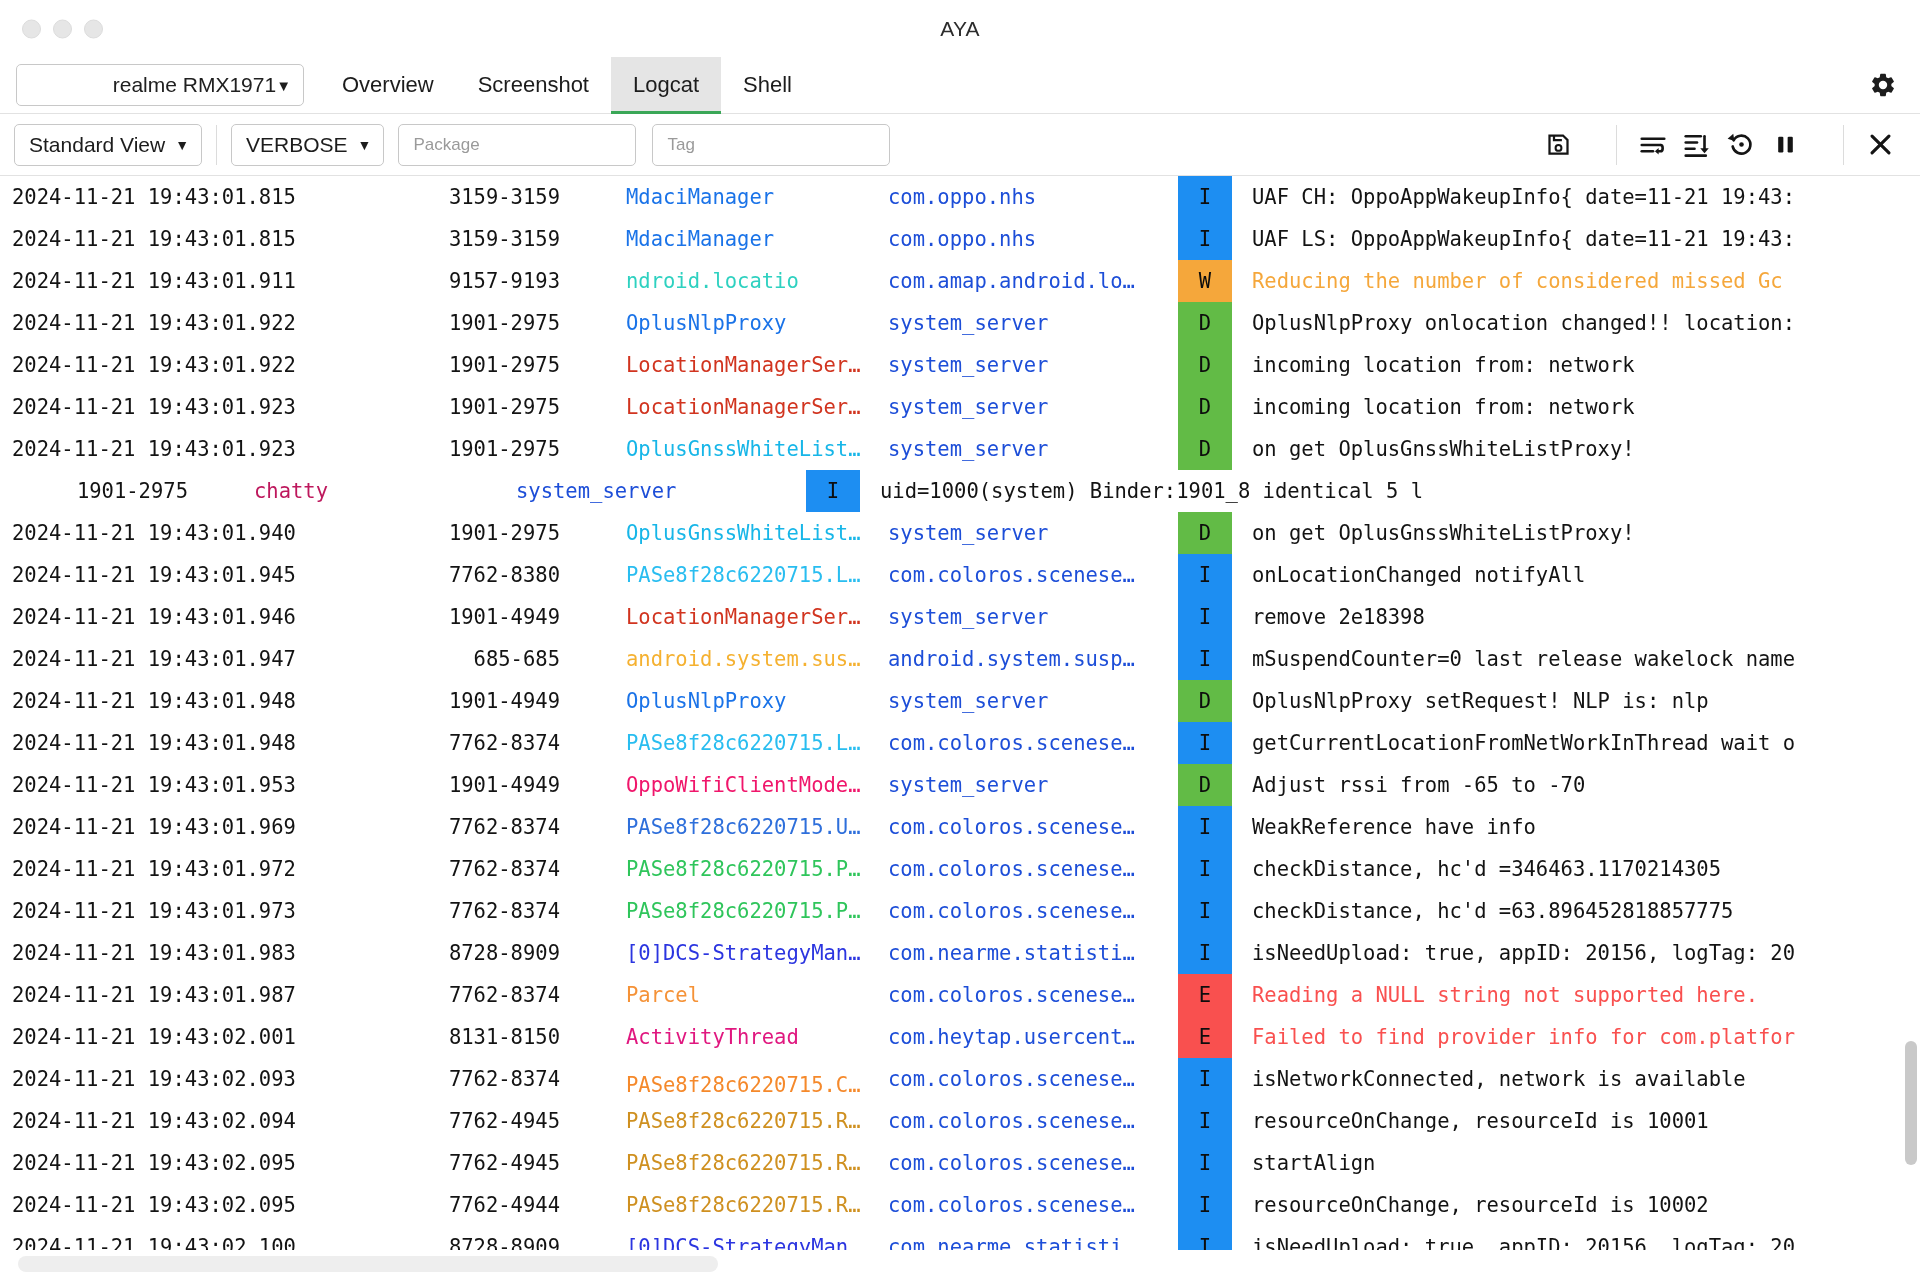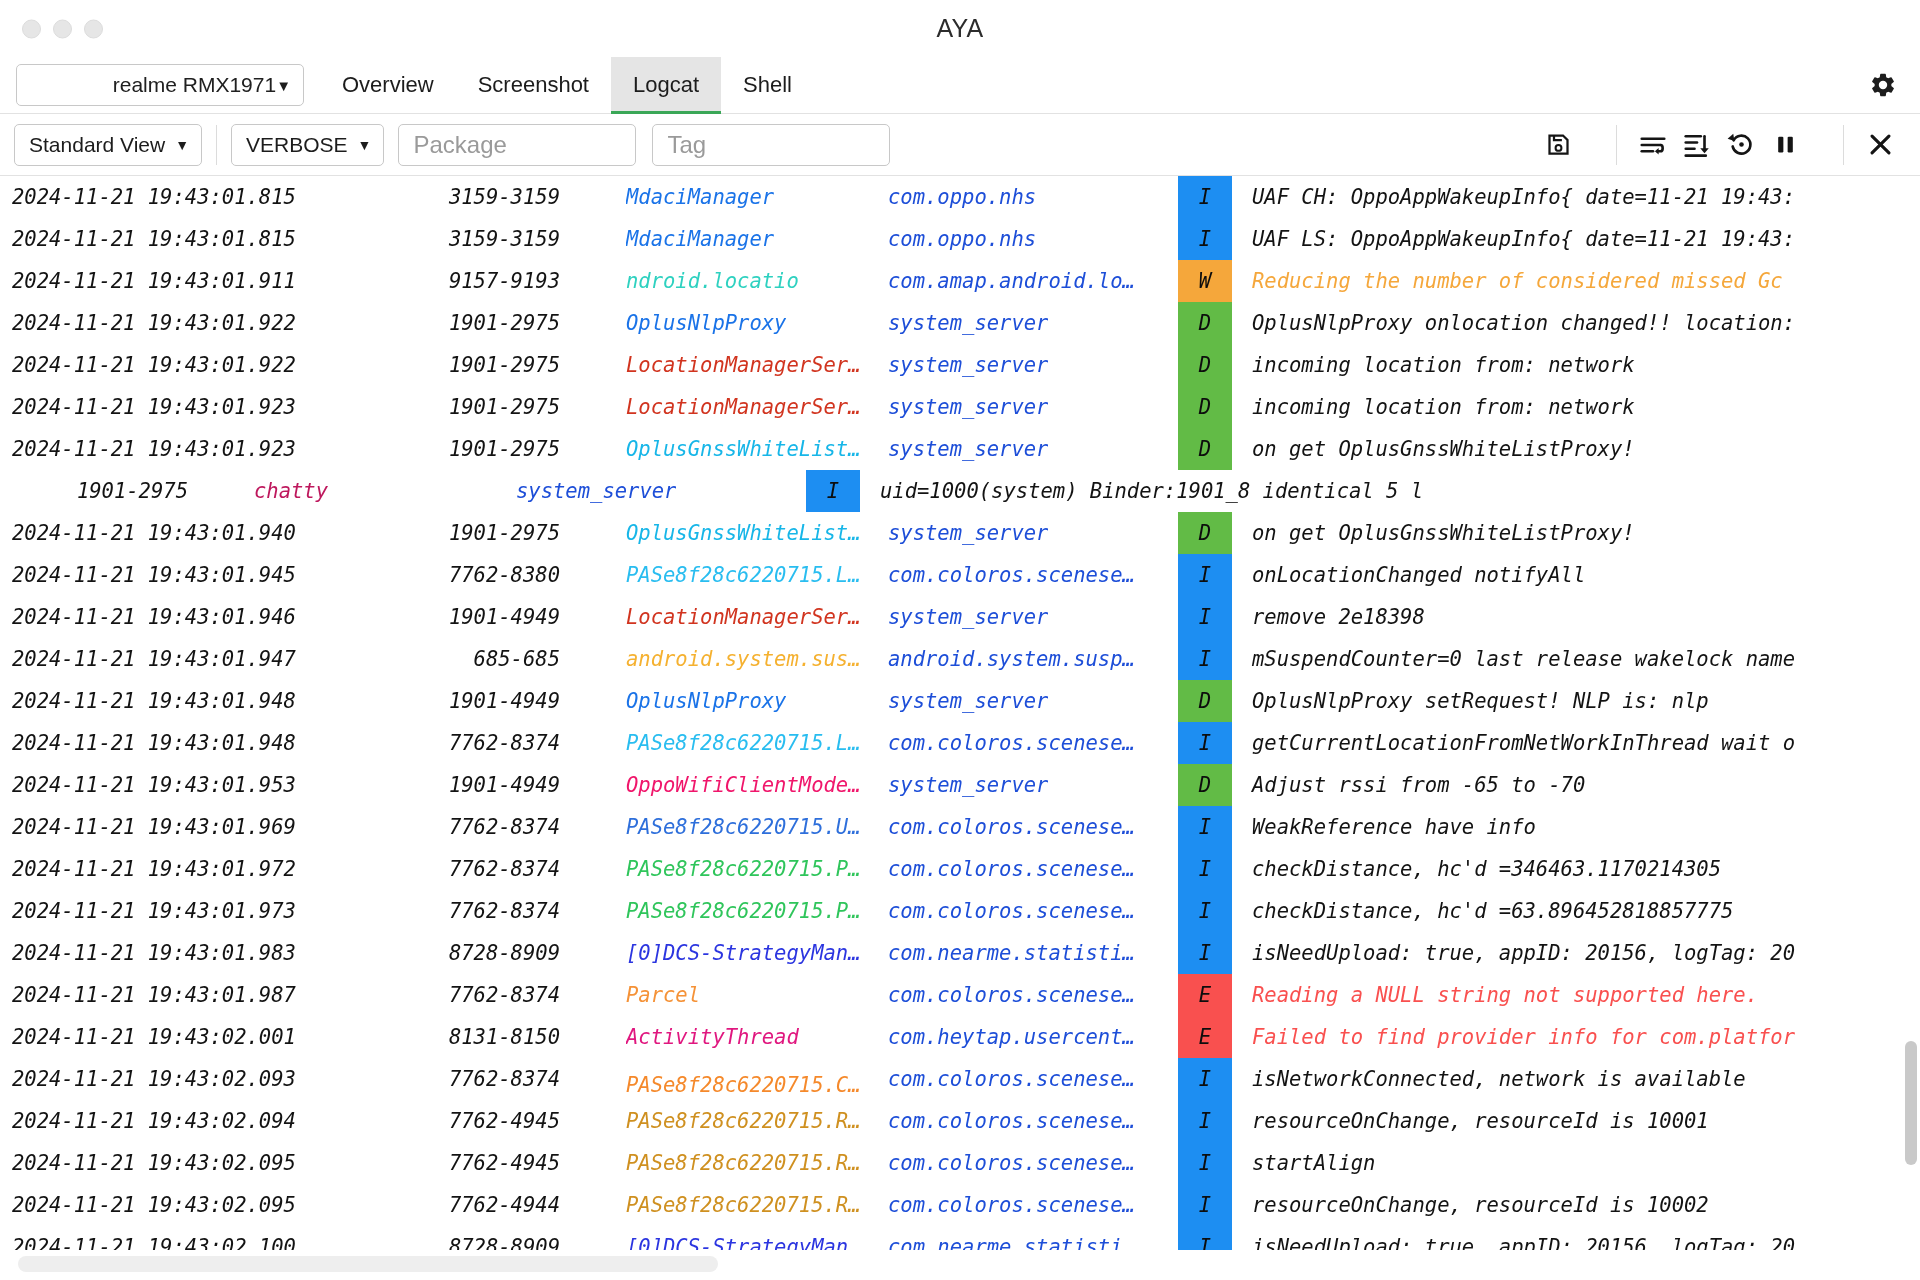--- a/index.html
+++ b/index.html
@@ -31,21 +31,21 @@
     position: absolute; left: 22px; top: 50%;
     transform: translateY(-50%);
     display: flex; gap: 12px;
   }
   .dot {
     width: 19px; height: 19px; border-radius: 50%;
     background: #e6e6e6; border: 1px solid #dcdcdc;
   }
   .win-title {
     width: 100%; text-align: center;
-    font-size: 25px; color: #2c2c2c;
+    font-size: 21px; color: #2c2c2c;
     letter-spacing: .2px;
   }
 
   
   .tabbar {
     height: 57px; flex: 0 0 57px;
     display: flex; align-items: center;
     padding: 0 18px 0 16px;
     background: #ffffff;
     border-bottom: 1px solid #e2e2e2;
@@ -103,21 +103,21 @@
     font-size: 21px; color: #1c1c1c;
     cursor: pointer; white-space: nowrap;
   }
   .sel-btn .caret { font-size: 14px; }
   .vdiv { width: 1px; height: 40px; background: #dcdcdc; margin: 0 14px; }
   .txt-input {
     height: 42px;
     border: 1px solid #c8c8c8; border-radius: 5px;
     background: #ffffff;
     padding: 0 14px;
-    font-size: 24px; color: #1c1c1c;
+    font-size: 17px; color: #1c1c1c;
     font-family: "Liberation Sans", sans-serif;
     outline: none;
   }
   .txt-input::placeholder { color: #9a9a9a; }
   #package-input { width: 238px; margin-left: 14px; }
   #tag-input { width: 238px; margin-left: 16px; }
 
   .tool-group { margin-left: auto; display: flex; align-items: center; }
   .tool-btn {
     width: 44px; height: 44px;
@@ -130,21 +130,20 @@
   .logwrap {
     flex: 1 1 auto;
     position: relative;
     overflow: hidden;
     background: #ffffff;
   }
   .logtable {
     width: 100%;
     font-family: "DejaVu Sans Mono", "Liberation Mono", monospace;
     font-size: 20.5px;
-    font-style: italic;
   }
   .logrow {
     height: 42px;
     display: flex; align-items: stretch;
     white-space: nowrap;
   }
   .c-time {
     flex: 0 0 372px;
     padding-left: 12px;
     display: flex; align-items: center;

